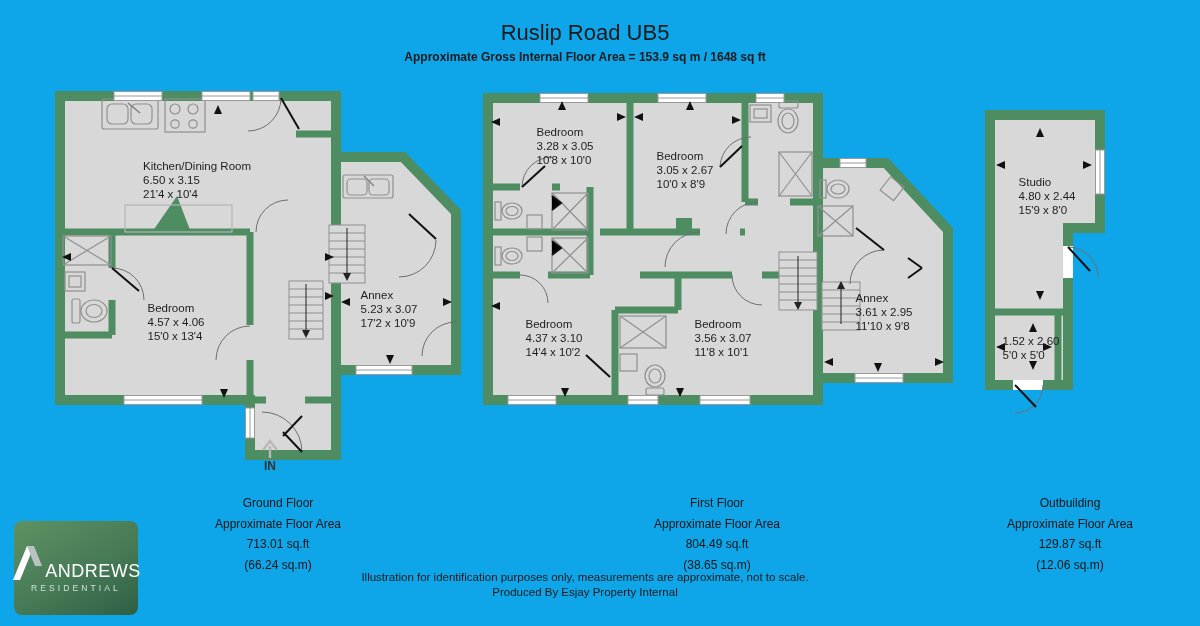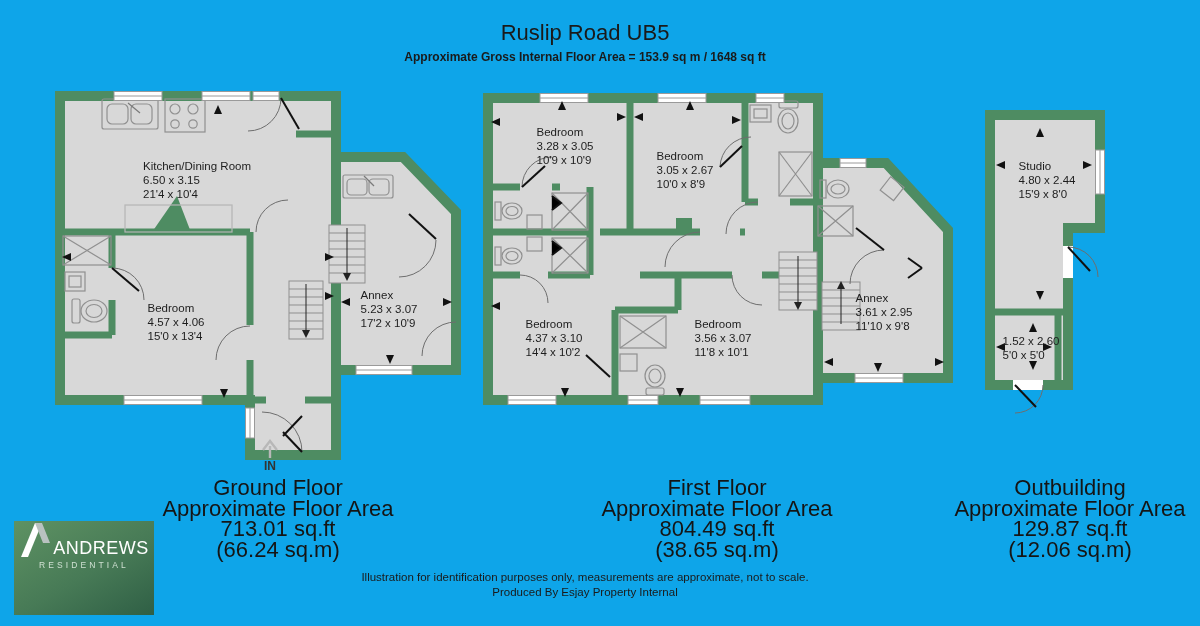--- a/index.html
+++ b/index.html
@@ -4,26 +4,26 @@
 <style>
   html,body{margin:0;padding:0;background:#ffffff;}
   #canvas{position:relative;width:1200px;height:626px;background:#0ea5e9;overflow:hidden;
           font-family:"Liberation Sans", sans-serif;color:#111;}
   .abs{position:absolute;}
   .ctr{transform:translateX(-50%);text-align:center;}
   .title{left:585px;top:20px;font-size:22px;font-weight:500;color:#1a1a1a;white-space:nowrap;}
   .subtitle{left:585px;top:50px;font-size:12px;font-weight:bold;color:#1a1a1a;white-space:nowrap;}
   .room-label{transform:translate(-50%,-50%);text-align:left;font-size:11.5px;line-height:14px;
               color:#1d1d1d;white-space:nowrap;}
-  .floor-summary{font-size:22px;line-height:20.5px;color:#151515;white-space:nowrap;}
+  .floor-summary{font-size:12px;line-height:20.5px;color:#151515;white-space:nowrap;margin-top:15px;}
   .in-label{transform:translateX(-50%);font-size:12px;font-weight:bold;color:#333;}
   .disclaimer{left:585px;font-size:11.5px;color:#1a1a1a;white-space:nowrap;}
-  .logo{left:14px;top:521px;width:140px;height:94px;border-radius:0;
+  .logo{left:14px;top:521px;width:124px;height:94px;border-radius:8px;
         background:linear-gradient(150deg,#5e9263 0%,#477a56 55%,#2f5f45 100%);
-        display:flex;flex-direction:column;align-items:center;justify-content:flex-start;}
+        display:flex;flex-direction:column;align-items:center;justify-content:center;}
   .logo-row{display:flex;align-items:flex-end;}
   .logo-brand{color:#ffffff;font-size:18px;letter-spacing:0.5px;font-weight:400;line-height:18px;}
   .logo-sub{color:#cfe0d2;font-size:8.5px;letter-spacing:3.1px;margin-top:3px;}
 </style>
 </head>
 <body>
 
 <div id="canvas">
 
   <svg class="abs" style="left:0;top:0" width="1200" height="626" viewBox="0 0 1200 626">
@@ -318,21 +318,21 @@
   <div class="abs room-label" style="left:389px;top:309px">
     <div>Annex</div>
     <div>5.23 x 3.07</div>
     <div>17'2 x 10'9</div>
   </div>
   <div class="abs in-label" style="left:270px;top:459px">IN</div>
 
   <div class="abs room-label" style="left:565px;top:146px">
     <div>Bedroom</div>
     <div>3.28 x 3.05</div>
-    <div>10'9 x 10'9</div>
+    <div>10'8 x 10'0</div>
   </div>
   <div class="abs room-label" style="left:685px;top:170px">
     <div>Bedroom</div>
     <div>3.05 x 2.67</div>
     <div>10'0 x 8'9</div>
   </div>
   <div class="abs room-label" style="left:554px;top:338px">
     <div>Bedroom</div>
     <div>4.37 x 3.10</div>
     <div>14'4 x 10'2</div>
@@ -341,21 +341,21 @@
     <div>Bedroom</div>
     <div>3.56 x 3.07</div>
     <div>11'8 x 10'1</div>
   </div>
   <div class="abs room-label" style="left:884px;top:312px">
     <div>Annex</div>
     <div>3.61 x 2.95</div>
     <div>11'10 x 9'8</div>
   </div>
 
-  <div class="abs room-label" style="left:1047px;top:180px">
+  <div class="abs room-label" style="left:1047px;top:196px">
     <div>Studio</div>
     <div>4.80 x 2.44</div>
     <div>15'9 x 8'0</div>
   </div>
   <div class="abs room-label" style="left:1031px;top:348px">
     <div>1.52 x 2.60</div>
     <div>5'0 x 5'0</div>
   </div>
 
   <div class="abs ctr floor-summary" style="left:278px;top:478px">

